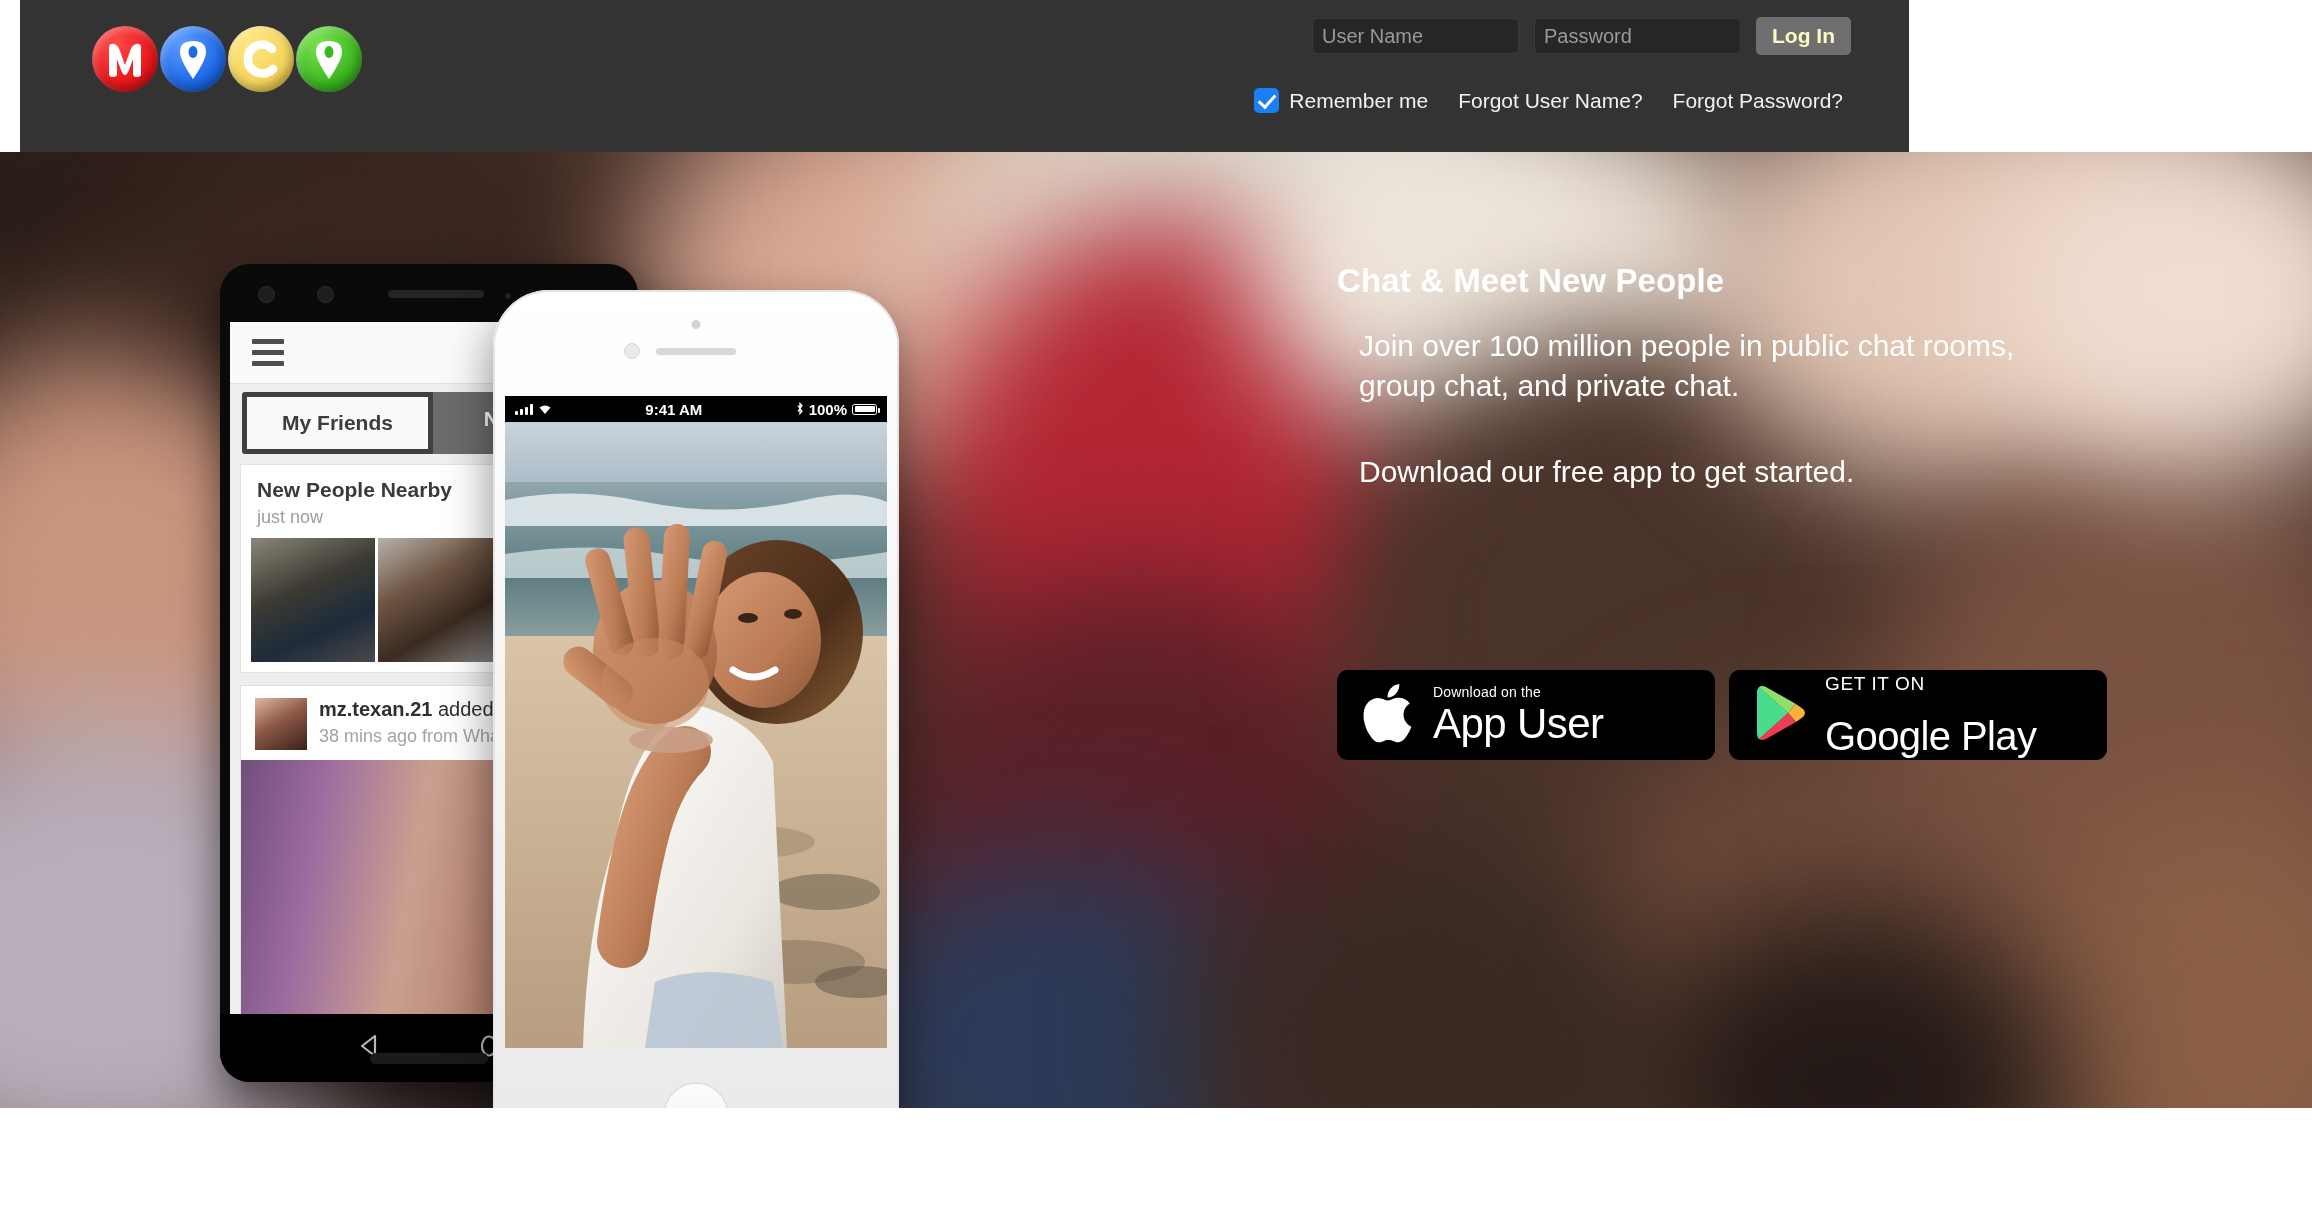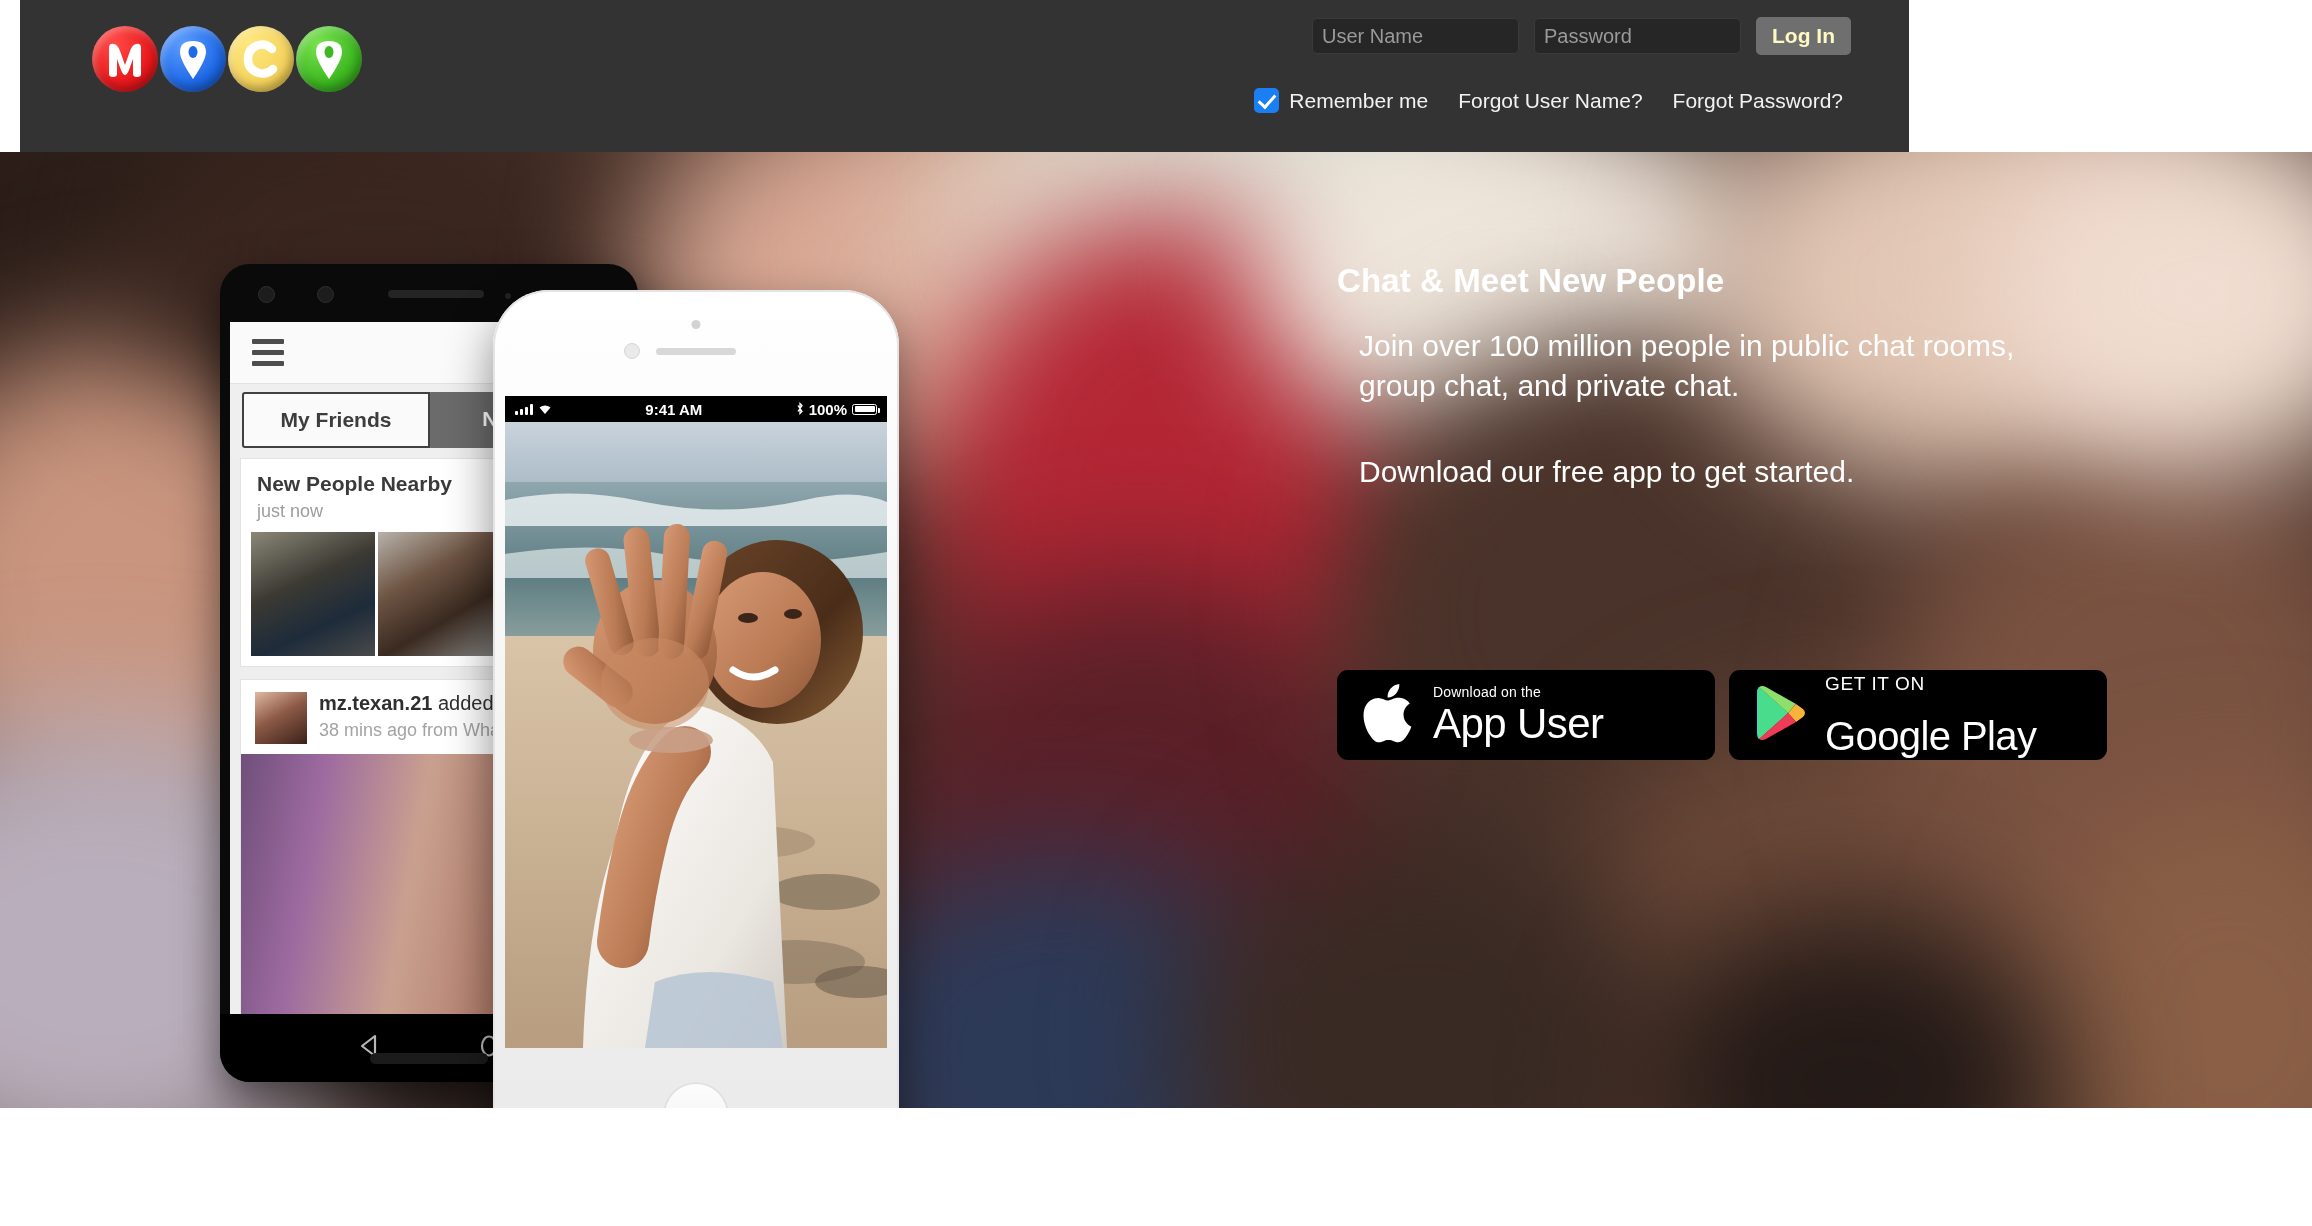--- a/index.html
+++ b/index.html
@@ -143,21 +143,21 @@
     border-bottom: 1px solid #e2e2e2;
   }
   .hamburger { display: flex; flex-direction: column; gap: 6px; width: 32px; cursor: pointer; }
   .hamburger span { display: block; height: 5px; background: #4d4d4d; border-radius: 1px; }
   .feed-title { font-size: 26px; font-weight: bold; color: #4d4d4d; margin-right: 42px; }
   .tabs { display: flex; padding: 8px 12px 10px; background: #efefef; gap: 0; }
   .tab {
     flex: 1; text-align: center; font-size: 21px; font-weight: bold;
     padding: 14px 0; cursor: pointer;
   }
-  .tab-off { background: #fafafa; color: #3d3d3d; border: 2px solid #404040; border-radius: 3px 0 0 3px; }
+  .tab-off { background: #fafafa; color: #3d3d3d; border: 5px solid #404040; border-radius: 3px 0 0 3px; }
   .tab-on  { background: #6b6b6b; color: #ffffff; border: 1px solid #6b6b6b; border-radius: 0 3px 3px 0; }
   .card { background: #ffffff; margin: 0 10px 12px; border: 1px solid #e2e2e2; }
   .card-head { padding: 13px 16px 10px; }
   .card-head .t1 { font-size: 21px; font-weight: bold; color: #3a3a3a; }
   .card-head .t2 { font-size: 18px; color: #9d9d9d; margin-top: 5px; }
   .thumb-row { display: flex; gap: 3px; padding: 0 10px 10px; }
   .thumb { width: 124px; height: 124px; flex: none; background-size: cover; background-position: center; }
   .th-a { background: linear-gradient(155deg,#8b8878 0%,#3c3a33 40%,#1d2b3a 70%,#4a4a4a 100%); }
   .th-b { background: linear-gradient(150deg,#b7b2aa 0%,#6e5544 35%,#3a2a20 65%,#8a8a88 100%); }
   .th-c { background: linear-gradient(160deg,#e8cfc4 0%,#c98b74 40%,#7c4b3d 75%,#3c2a28 100%); }

